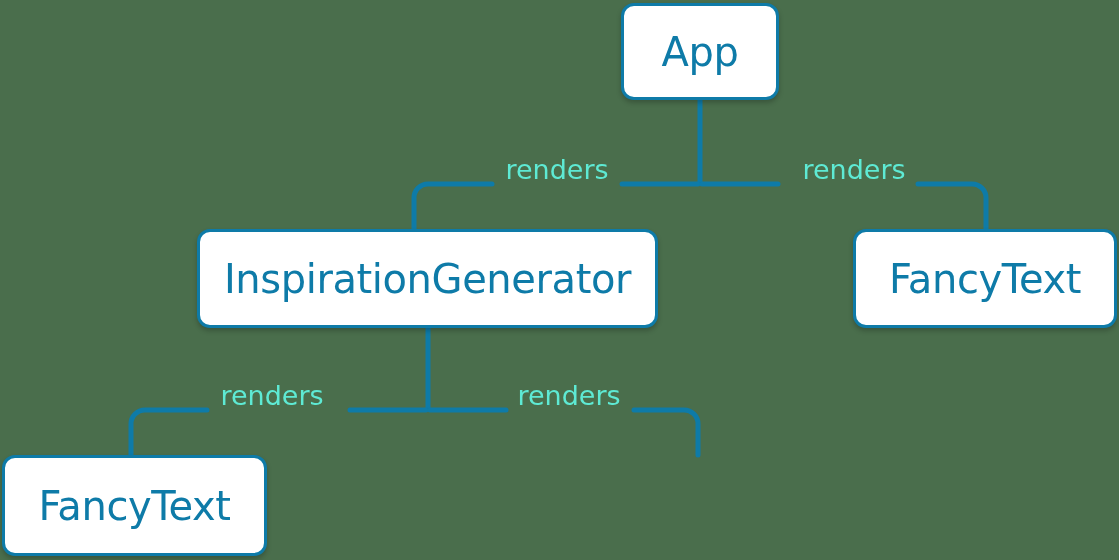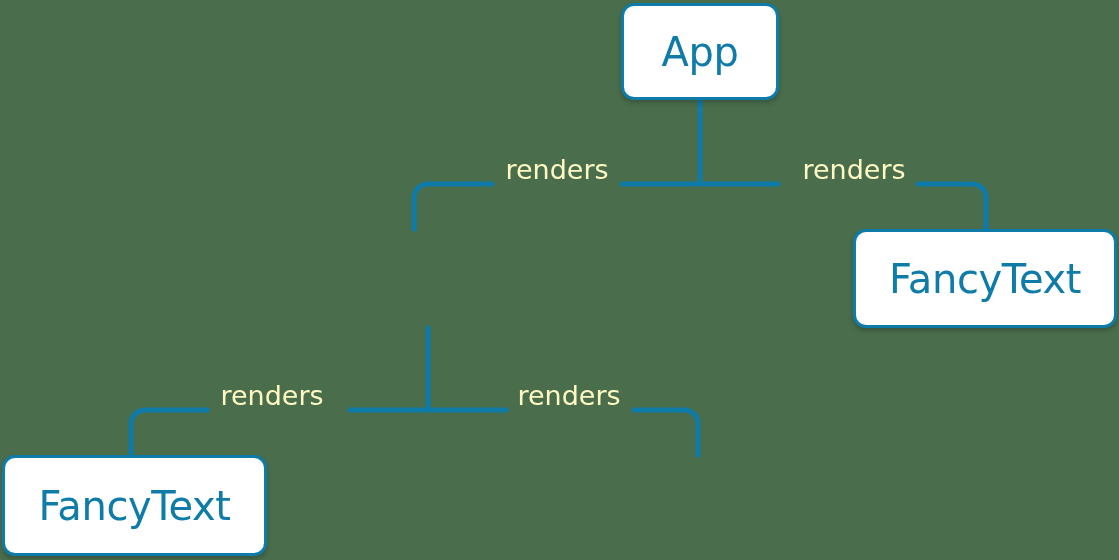--- a/index.html
+++ b/index.html
@@ -72,21 +72,21 @@
     height: 101px;
   }
   #node-copyright {
     left: 568px;
     top: 455px;
     width: 264px;
     height: 101px;
   }
   .edge-label {
     position: absolute;
-    color: #fef9c3;
+    color: #5eead4;
     font-family: "DejaVu Sans", sans-serif;
     font-size: 27px;
     font-weight: 500;
     line-height: 1;
     white-space: nowrap;
     transform: translate(-50%, -50%);
   }
   #edge-label-app-ig   { left: 557px; top: 169px; }
   #edge-label-app-ft   { left: 854px; top: 169px; }
   #edge-label-ig-ft    { left: 272px; top: 395px; }
@@ -115,20 +115,23 @@
 
       <path d="M 430 410 L 506 410"></path>
       <path d="M 634 410 L 684 410 A 14 14 0 0 1 698 424 L 698 455"></path>
     </g>
   </svg>
 
   <div class="node" id="node-app">
     <span class="node-label">App</span>
   </div>
 
+  <div class="node" id="node-inspiration-generator">
+    <span class="node-label">InspirationGenerator</span>
+  </div>
 
   <div class="node" id="node-fancytext-right">
     <span class="node-label">FancyText</span>
   </div>
 
   <div class="node" id="node-fancytext-bottom">
     <span class="node-label">FancyText</span>
   </div>
 
 

